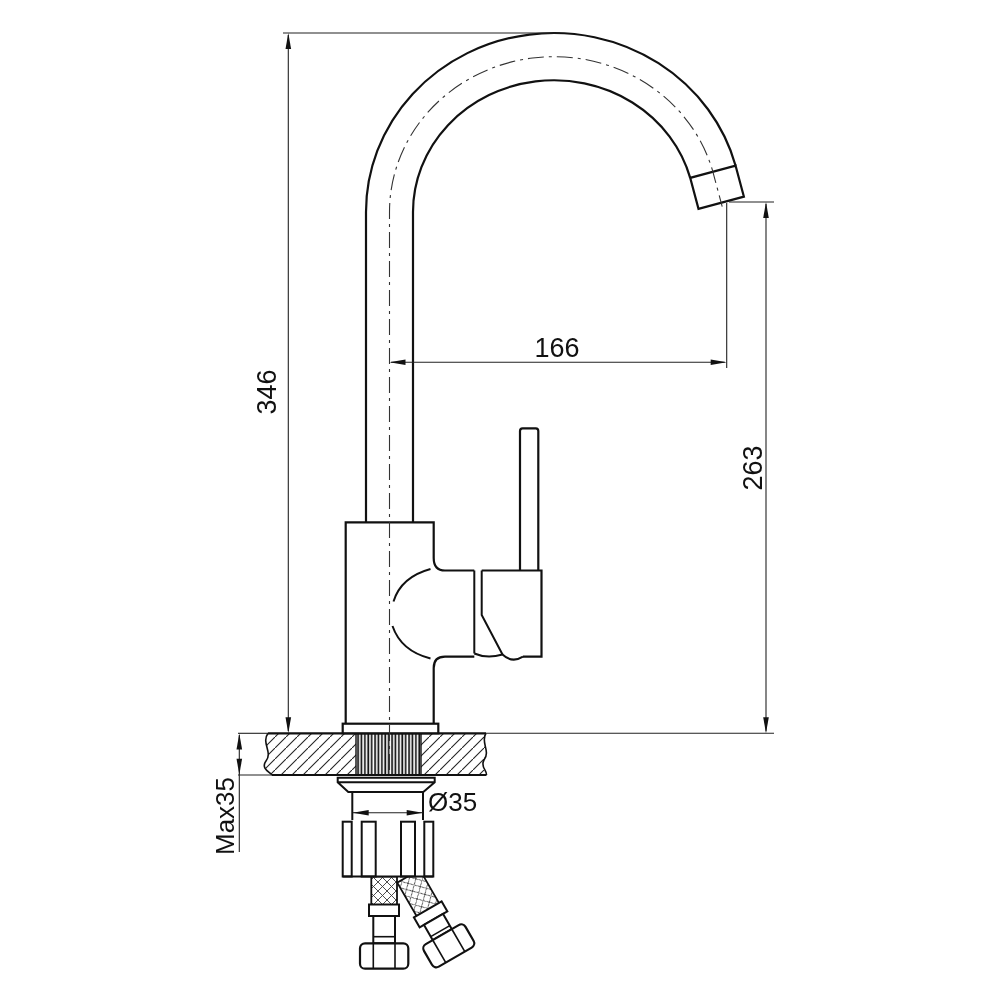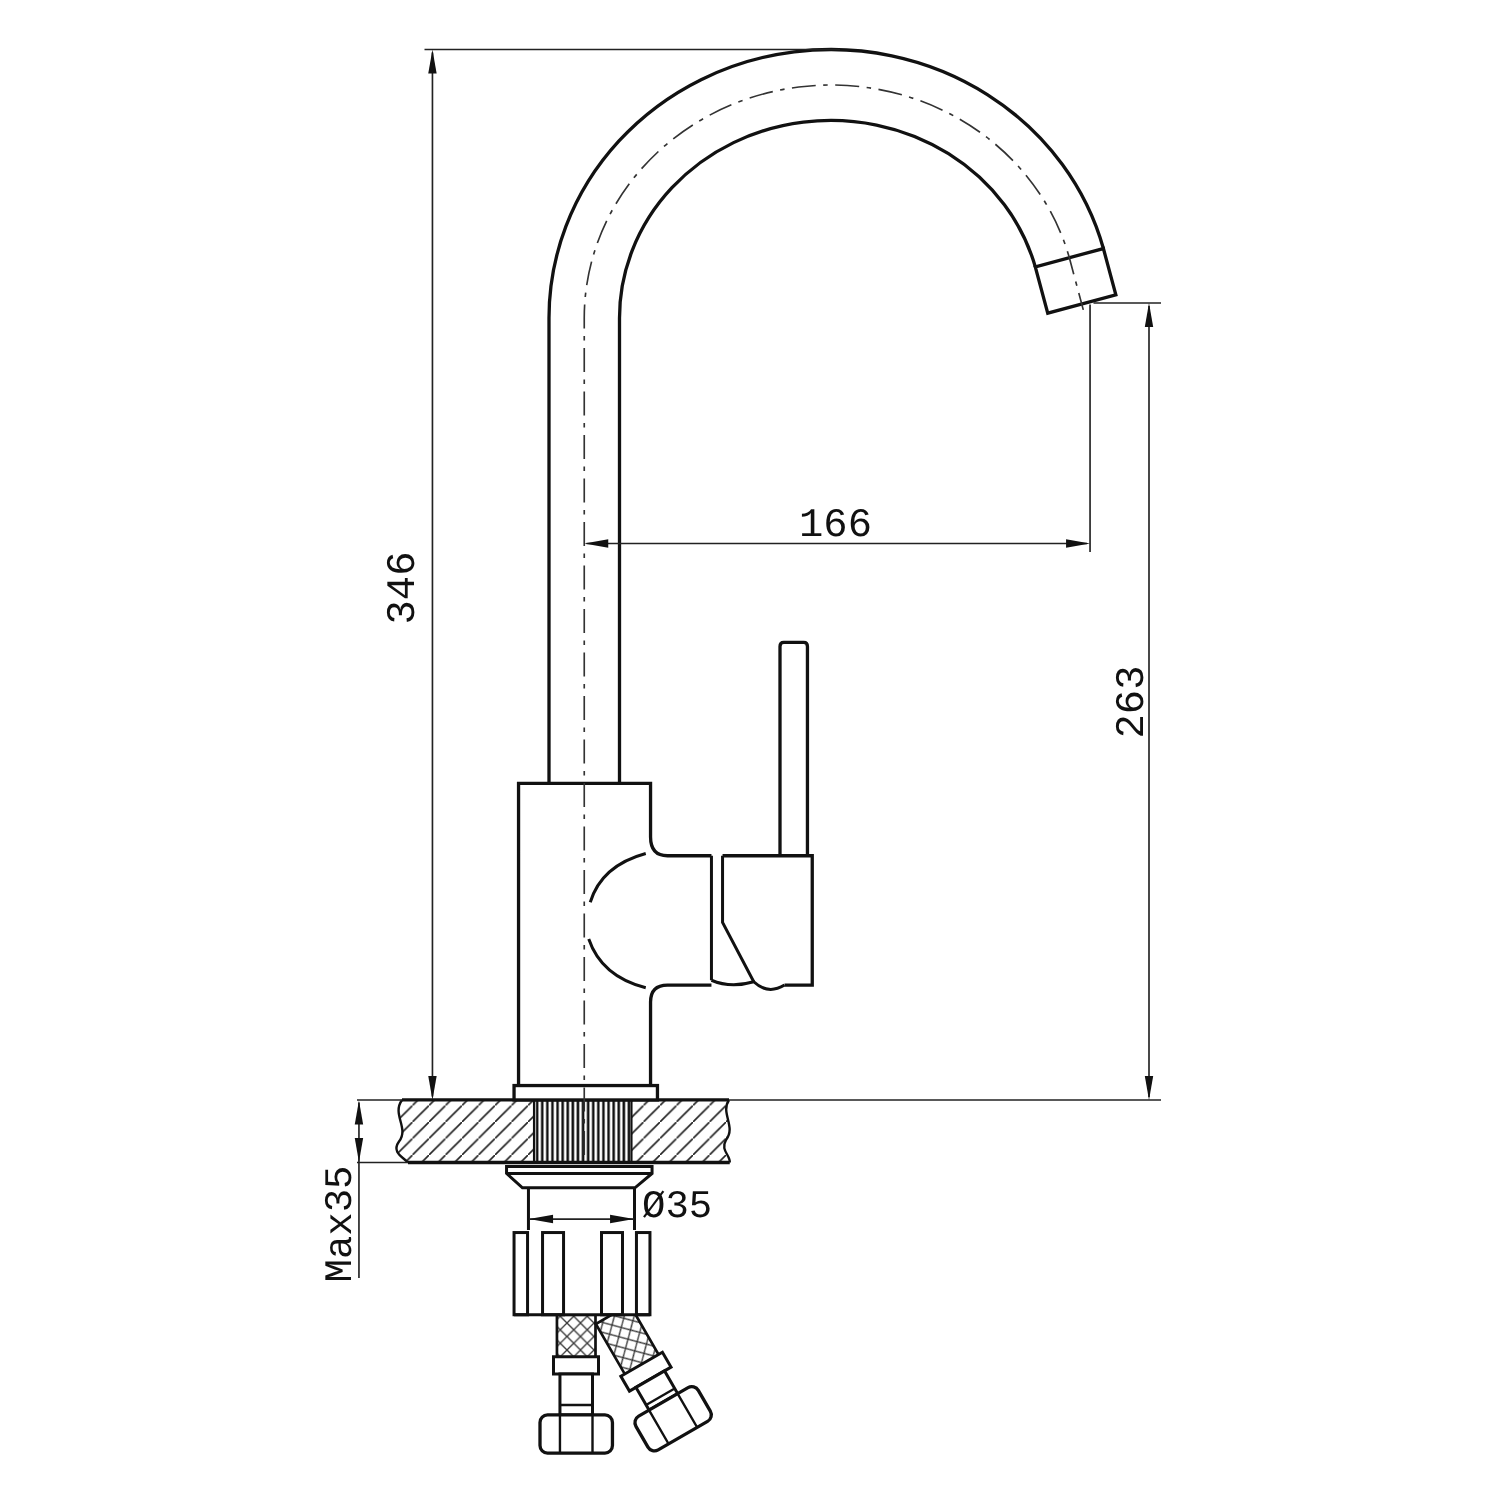--- a/index.html
+++ b/index.html
@@ -1,17 +1,17 @@
 <!DOCTYPE html>
 <html><head>
 <meta charset="utf-8">
 <style>
   html,body{margin:0;padding:0;background:#fff;}
   .stage{position:relative;width:1000px;height:1000px;background:#fff;overflow:hidden;
-         font-family:Liberation Mono, monospace;}
+         font-family:Liberation Sans, sans-serif;}
   svg{display:block;}
   text{fill:#111;}
   .dimtxt{font-size:27px;}
   .dimtxt-sm{font-size:26px;}
 </style>
 </head>
 <body>
 
 <div class="stage">
 <svg width="1000" height="1000" viewBox="0 0 1000 1000" xmlns="http://www.w3.org/2000/svg">

